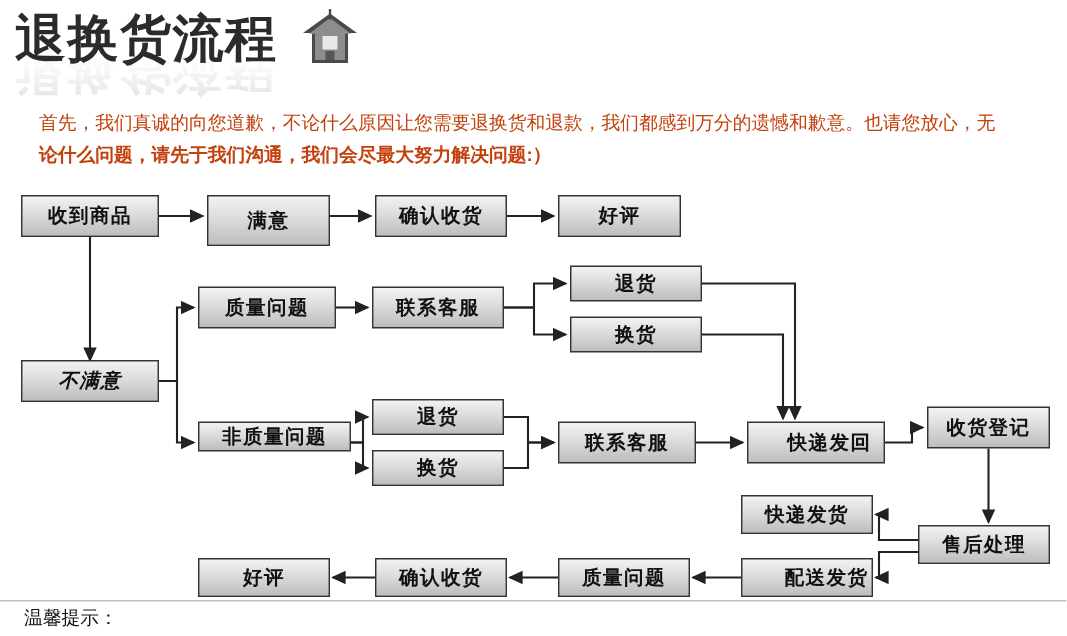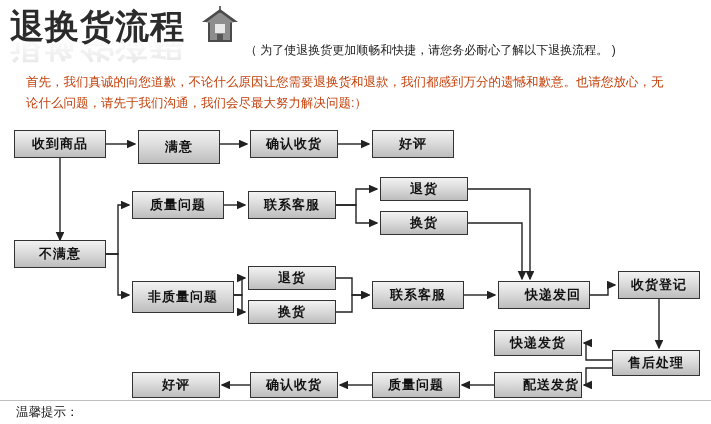--- a/index.html
+++ b/index.html
@@ -34,21 +34,21 @@
   .title-note{
     position:absolute;left:245px;top:42px;
     font-size:12px;color:#222;white-space:nowrap;
   }
 
   
   .para{
     position:absolute;left:26px;top:72px;width:660px;
     font-size:12.5px;color:#c2410c;line-height:21px;
   }
-  .para .l2{display:block;}
+  .para .l2{display:block;font-weight:bold;}
 
   
   .box{
     position:absolute;
     border:1px solid #333;
     background:linear-gradient(to bottom,#f2f2f2 0%,#dcdcdc 45%,#bdbdbd 100%);
     color:#111;
     font-size:13px;font-weight:bold;
     display:flex;align-items:center;justify-content:center;
     box-sizing:border-box;
@@ -78,21 +78,20 @@
   </div>
 
   <svg class="house-icon" viewBox="0 0 40 40">
     <polygon points="20,3 38,16 32,16 32,36 8,36 8,16 2,16" fill="#4a4a4a"></polygon>
     <polygon points="20,6 34,16.5 30,16.5 30,34 10,34 10,16.5 6,16.5" fill="#8d8d8d"></polygon>
     <rect x="15" y="18" width="10" height="9" fill="#e8e8e8"></rect>
     <rect x="17" y="28" width="6" height="6" fill="#555"></rect>
     <rect x="19.2" y="0" width="1.6" height="7" fill="#4a4a4a"></rect>
   </svg>
 
-  <div class="title-note">（ 为了使退换货更加顺畅和快捷，请您务必耐心了解以下退换流程。 )</div>
 
   <div class="para">
     <span>首先，我们真诚的向您道歉，不论什么原因让您需要退换货和退款，我们都感到万分的遗憾和歉意。也请您放心，无</span>
     <span class="l2">论什么问题，请先于我们沟通，我们会尽最大努力解决问题:）</span>
   </div>
 
   <svg id="wires" viewBox="0 0 711 424">
     <defs>
       <marker id="ar" markerWidth="7" markerHeight="7" refX="6" refY="3.2" orient="auto">
         <path d="M0,0 L7,3.2 L0,6.4 z" fill="#222"></path>
@@ -144,22 +143,22 @@
 
   <div id="nodes">
       <div class="box" style="left: 14px; top: 130px; width: 92px; height: 28px;">收到商品</div>
       <div class="box" style="left: 138px; top: 130px; width: 82px; height: 34px;">满意</div>
       <div class="box" style="left: 250px; top: 130px; width: 88px; height: 28px;">确认收货</div>
       <div class="box" style="left: 372px; top: 130px; width: 82px; height: 28px;">好评</div>
       <div class="box" style="left: 132px; top: 191px; width: 92px; height: 28px;">质量问题</div>
       <div class="box" style="left: 248px; top: 191px; width: 88px; height: 28px;">联系客服</div>
       <div class="box" style="left: 380px; top: 177px; width: 88px; height: 24px;">退货</div>
       <div class="box" style="left: 380px; top: 211px; width: 88px; height: 24px;">换货</div>
-      <div class="box" style="left: 14px; top: 240px; width: 92px; height: 28px;">不满意</div>
-      <div class="box" style="left: 132px; top: 281px; width: 102px; height: 32px;">非质量问题</div>
+      <div class="box" style="left: 14px; top: 240px; width: 92px; height: 28px; font-style: italic;">不满意</div>
+      <div class="box" style="left: 132px; top: 281px; width: 102px; height: 20px;">非质量问题</div>
       <div class="box" style="left: 248px; top: 266px; width: 88px; height: 24px;">退货</div>
       <div class="box" style="left: 248px; top: 300px; width: 88px; height: 24px;">换货</div>
       <div class="box" style="left: 372px; top: 281px; width: 92px; height: 28px;">联系客服</div>
       <div class="box" style="left: 498px; top: 281px; width: 92px; height: 28px; padding-left: 18px;">快递发回</div>
       <div class="box" style="left: 618px; top: 271px; width: 82px; height: 28px;">收货登记</div>
       <div class="box" style="left: 494px; top: 330px; width: 88px; height: 26px;">快递发货</div>
       <div class="box" style="left: 612px; top: 350px; width: 88px; height: 26px;">售后处理</div>
       <div class="box" style="left: 494px; top: 372px; width: 88px; height: 26px; padding-left: 26px;">配送发货</div>
       <div class="box" style="left: 372px; top: 372px; width: 88px; height: 26px;">质量问题</div>
       <div class="box" style="left: 250px; top: 372px; width: 88px; height: 26px;">确认收货</div>

